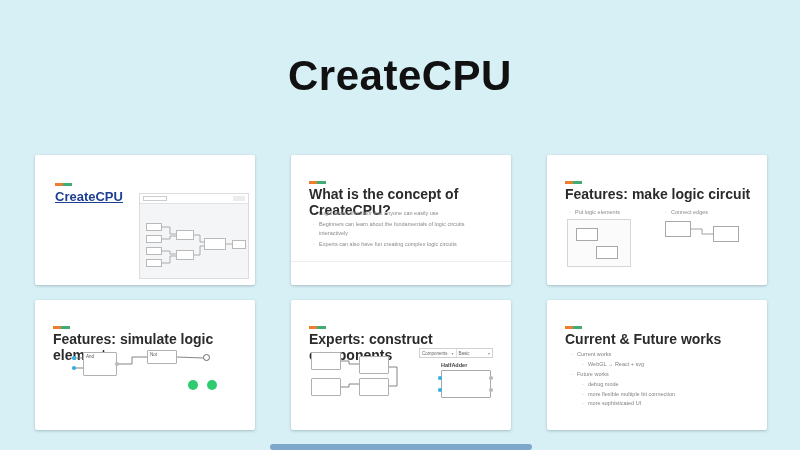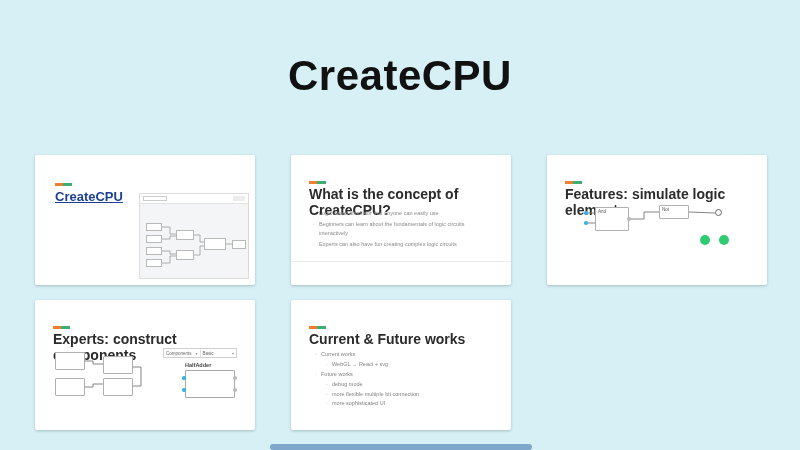--- a/index.html
+++ b/index.html
@@ -124,20 +124,38 @@
       </div>
       <div class="slide-title">What is the concept of CreateCPU?</div>
       <ul class="bullets">
         <li>Logic circuit simulator that anyone can easily use</li>
         <li>Beginners can learn about the fundamentals of logic circuits interactively</li>
         <li>Experts can also have fun creating complex logic circuits</li>
       </ul>
       <div class="divider"></div>
     </div>
 
+    <div class="slide">
+      <div class="accent">
+        <span class="seg-orange"></span>
+        <span class="seg-green"></span>
+      </div>
+      <div class="slide-title">Features: make logic circuit</div>
+      <div class="col-bullet" style="left:22px; top:54px;">Put logic elements</div>
+      <div class="col-bullet" style="left:118px; top:54px;">Connect edges</div>
+      <div class="mini-panel">
+        <span class="mbox" style="left:8px; top:8px; width:22px; height:13px;"></span>
+        <span class="mbox" style="left:28px; top:26px; width:22px; height:13px;"></span>
+      </div>
+      <svg class="diag-svg" width="220" height="130" viewBox="0 0 220 130">
+        <path d="M144 74 L155 74 L155 79 L166 79" stroke="#888" stroke-width="0.8" fill="none"></path>
+      </svg>
+      <span class="mbox" style="left:118px; top:66px; width:26px; height:16px;"></span>
+      <span class="mbox" style="left:166px; top:71px; width:26px; height:16px;"></span>
+    </div>
 
     <div class="slide">
       <div class="accent">
         <span class="seg-orange"></span>
         <span class="seg-green"></span>
       </div>
       <div class="slide-title">Features: simulate logic elements</div>
       <svg class="diag-svg" width="220" height="130" viewBox="0 0 220 130">
         <path d="M82 64 L97 64 L97 57 L112 57" stroke="#777" stroke-width="0.9" fill="none"></path>
         <path d="M142 57 L168 58" stroke="#777" stroke-width="0.9" fill="none"></path>

